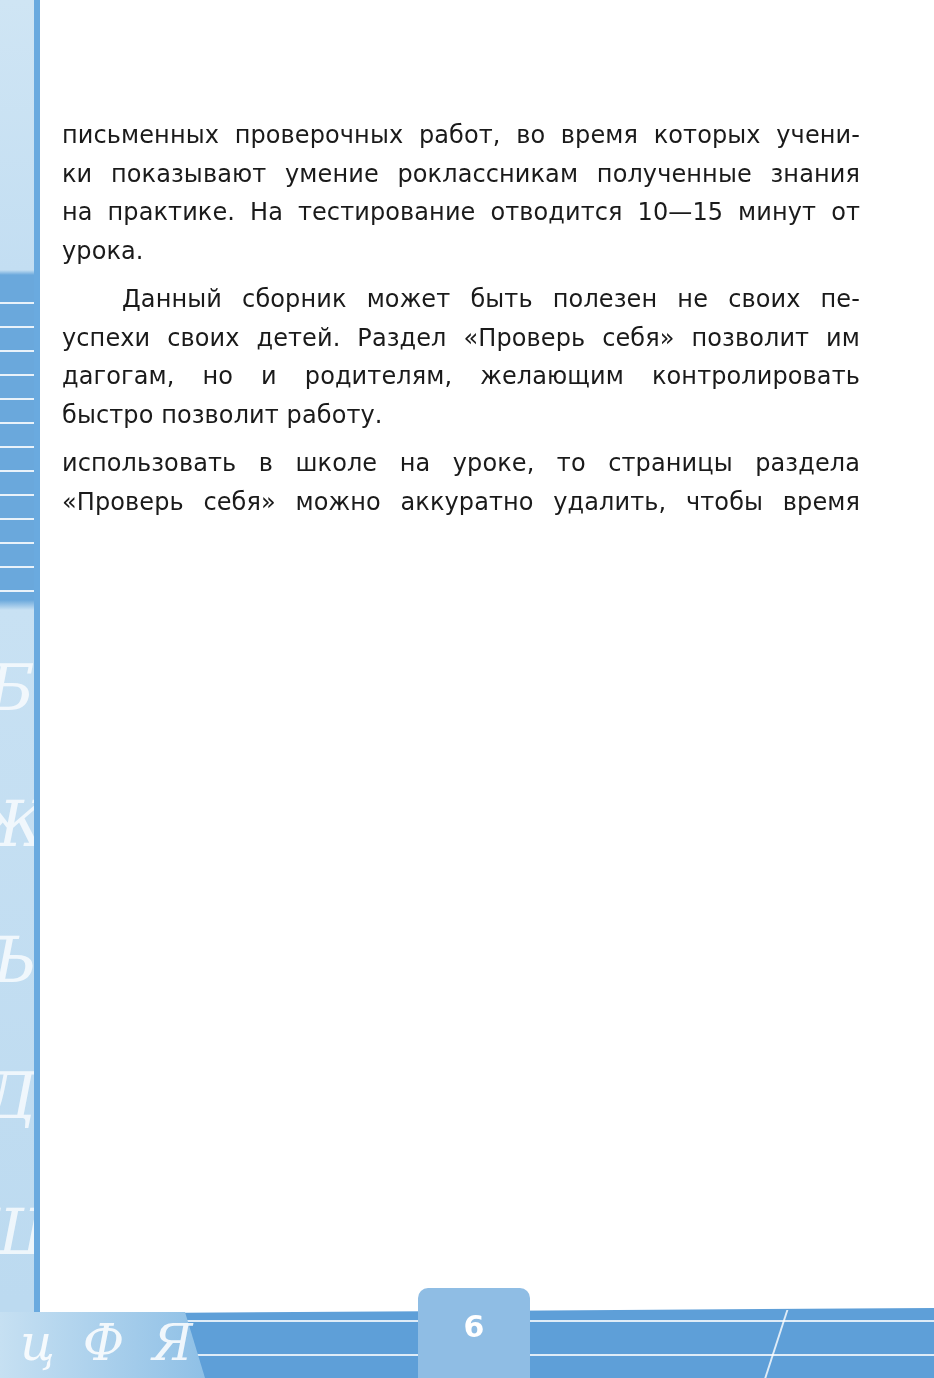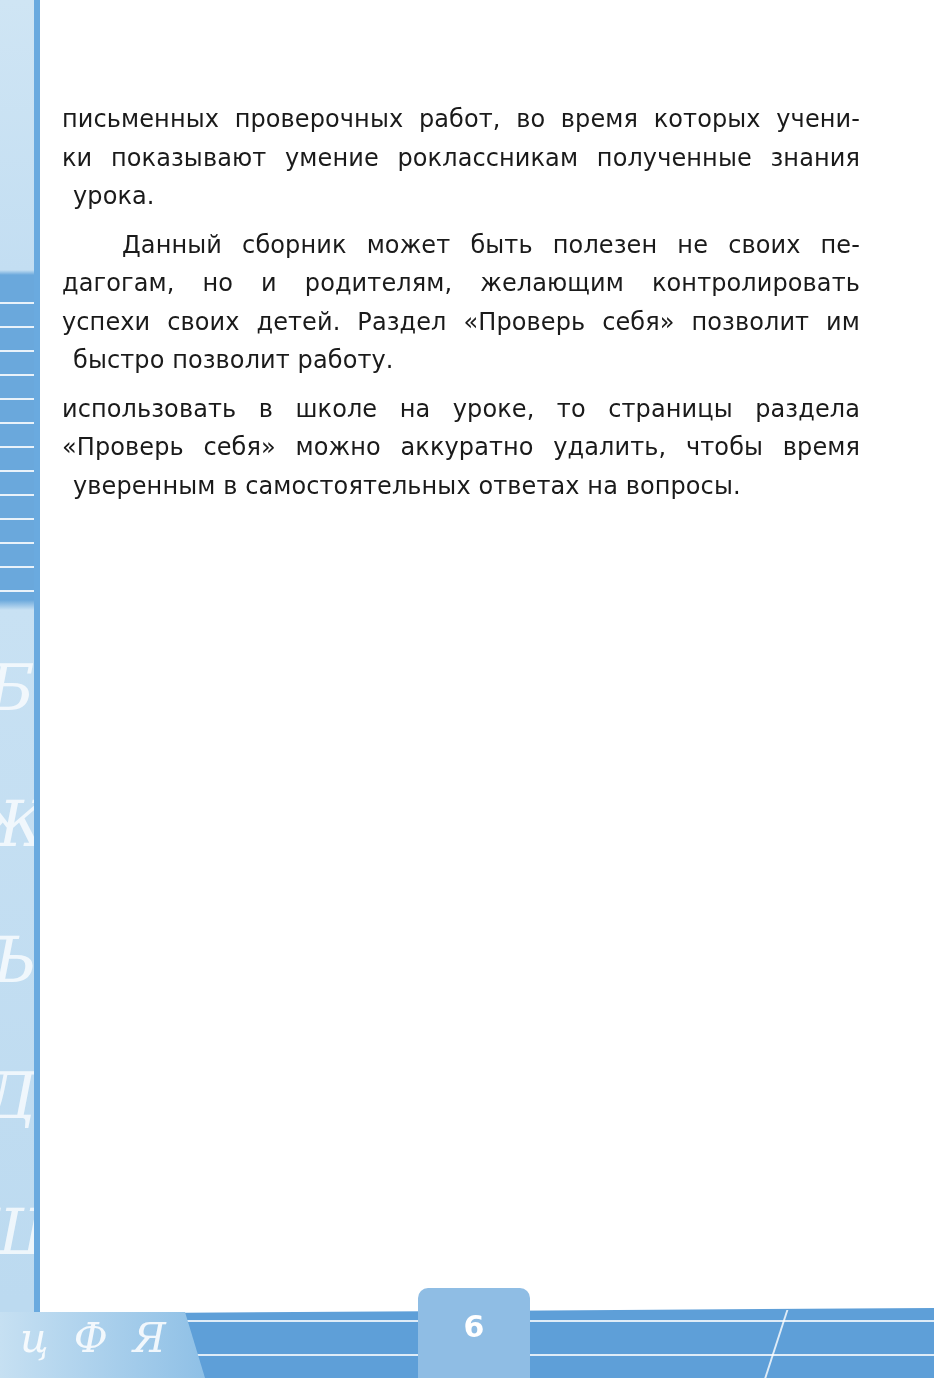--- a/index.html
+++ b/index.html
@@ -59,39 +59,38 @@
     }
     .strip-letters span {
       display: block;
       transform: translateX(-6px);
     }
 
     
     .content {
       position: absolute;
       left: 62px;
-      top: 100px;
+      top: 116px;
       width: 798px;
     }
     .paragraph {
       margin: 0 0 10px 0;
       font-size: 24px;
       line-height: 38.5px;
       text-align: justify;
       letter-spacing: 0.1px;
     }
     .paragraph .line {
       display: block;
       text-align: justify;
       text-align-last: justify;
       white-space: nowrap;
     }
     .paragraph .line.last {
       text-align-last: left;
-      margin-left: 11px;
     }
     .paragraph .line.indent {
       text-indent: 60px;
     }
 
     
     .bottom-band {
       position: absolute;
       left: 0;
       top: 1308px;
@@ -116,21 +115,21 @@
       height: 66px;
       background: linear-gradient(90deg, #c6e0f2 0%, #8fc0e6 100%);
       clip-path: polygon(0 0, 185px 0, 205px 100%, 0 100%);
     }
     .bottom-letters {
       position: absolute;
       left: 20px;
       top: 1318px;
       font-family: "DejaVu Serif", serif;
       font-style: italic;
-      font-size: 41px;
+      font-size: 50px;
       color: rgba(255,255,255,0.85);
       letter-spacing: 6px;
       line-height: 1;
     }
     .page-tab {
       position: absolute;
       left: 418px;
       top: 1288px;
       width: 112px;
       height: 90px;
@@ -169,32 +168,32 @@
   <span>Ж</span>
   <span>Ъ</span>
   <span>Д</span>
   <span>Ш</span>
 </div>
 
 <div class="content">
   <p class="paragraph">
     <span class="line">письменных проверочных работ, во время которых учени-</span>
     <span class="line">ки показывают умение роклассникам полученные знания</span>
+    <span class="line">на практике. На тестирование отводится 10—15 минут от</span>
     <span class="line last">урока.</span>
   </p>
   <p class="paragraph">
     <span class="line indent">Данный сборник может быть полезен не своих пе-</span>
+    <span class="line">успехи своих детей. Раздел «Проверь себя» позволит им</span>
     <span class="line">дагогам, но и родителям, желающим контролировать</span>
-    <span class="line">успехи своих детей. Раздел «Проверь себя» позволит им</span>
     <span class="line last">быстро позволит работу.</span>
   </p>
   <p class="paragraph">
     <span class="line">использовать в школе на уроке, то страницы раздела</span>
     <span class="line">«Проверь себя» можно аккуратно удалить, чтобы время</span>
-    <span class="line last">уверенным в самостоятельных ответах на вопросы.</span>
   </p>
 </div>
 
 <div class="bottom-band"></div>
 <div class="bottom-band-lines"></div>
 <div class="band-slash"></div>
 <div class="bottom-left-panel"></div>
 <div class="bottom-letters">ц Ф Я</div>
 <div class="page-tab">
   <span class="page-number">6</span>

